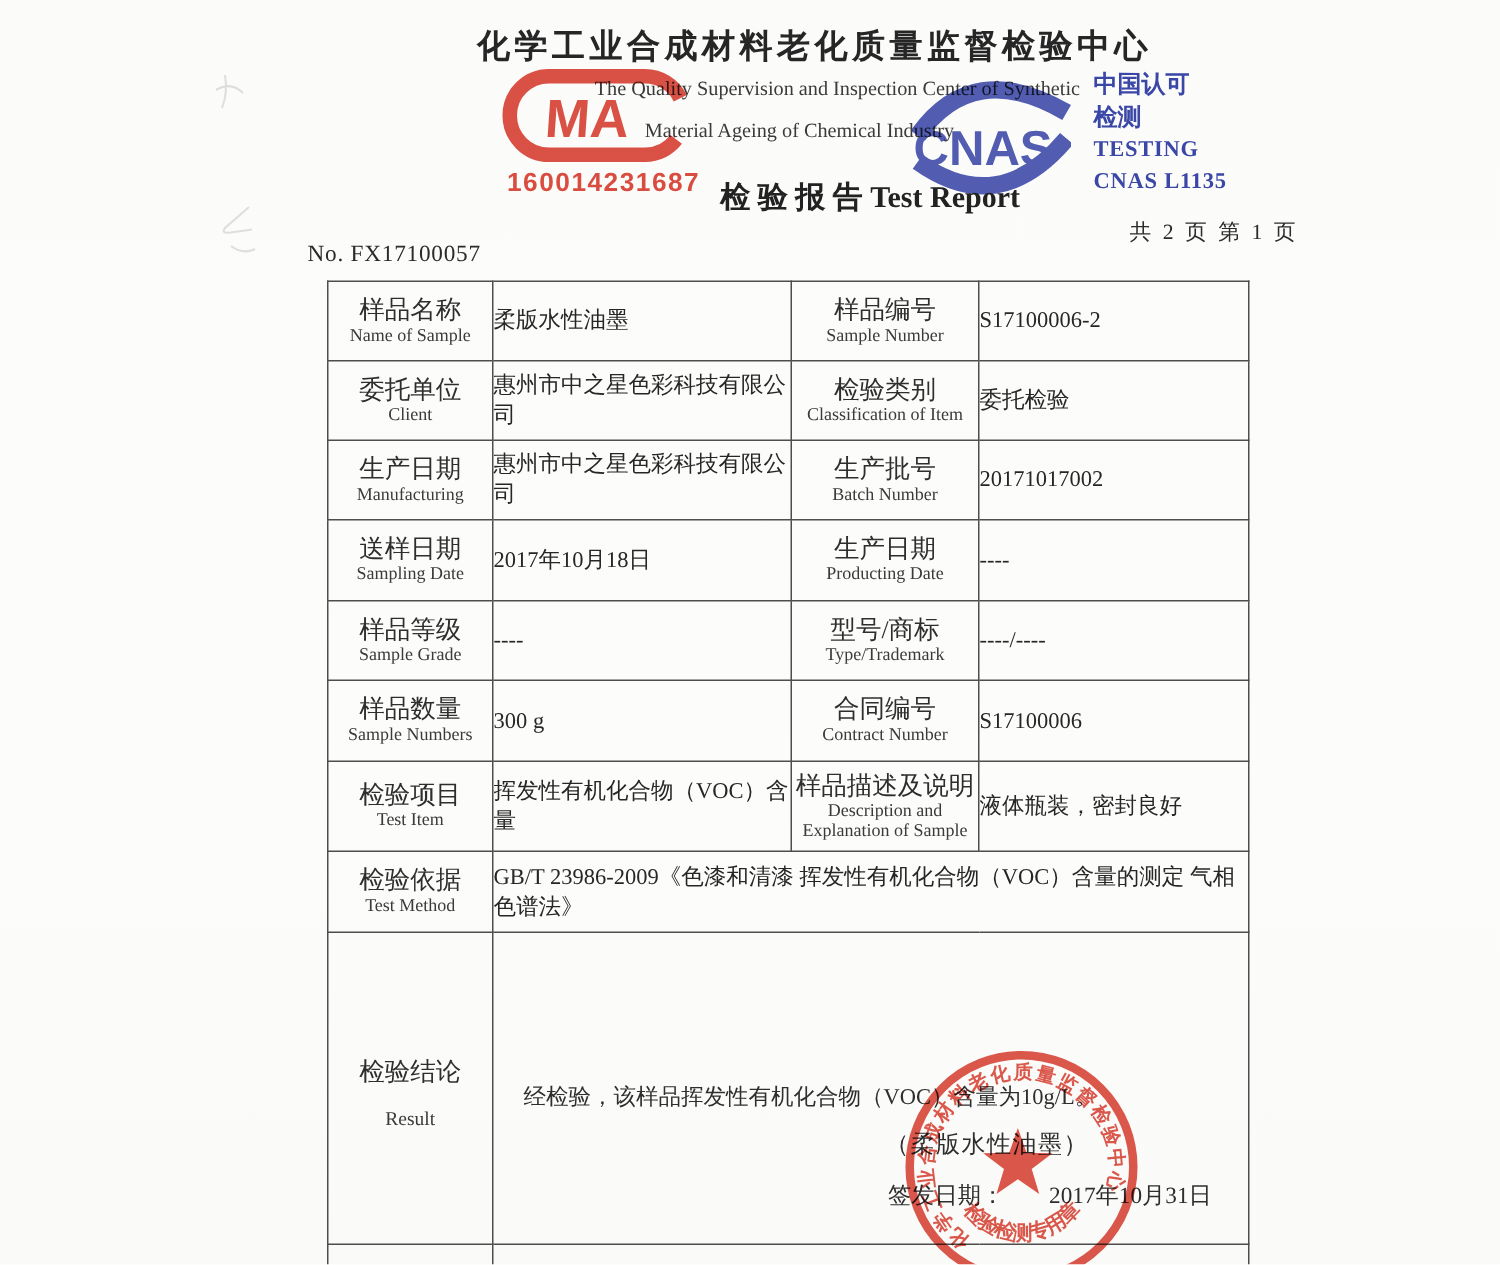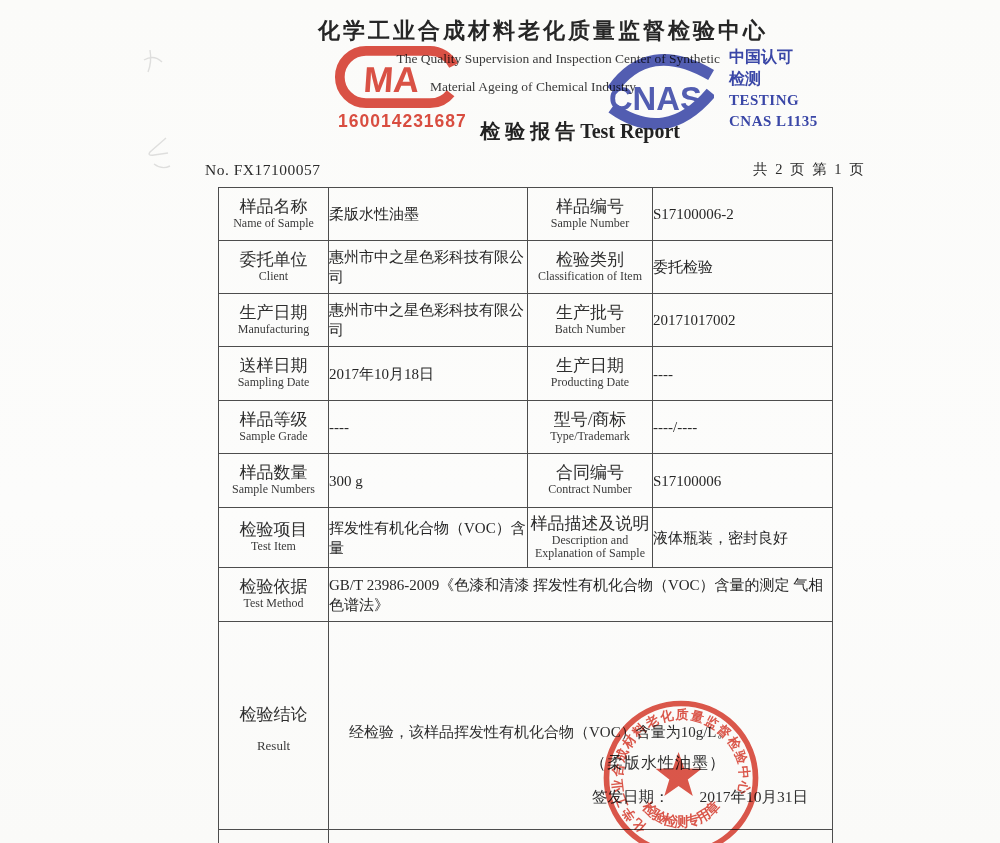--- a/index.html
+++ b/index.html
@@ -21,21 +21,21 @@
   .cma-box{left:333px;top:45px;width:130px;height:64px;mix-blend-mode:multiply;opacity:.88;}
   .cma-number{left:338px;top:111px;font-size:17.5px;font-weight:bold;color:#d93a2c;
     letter-spacing:1px;mix-blend-mode:multiply;opacity:.9;
     font-family:"Liberation Sans","DejaVu Sans",sans-serif;}
   .cnas-box{left:608px;top:47px;width:106px;height:84px;mix-blend-mode:multiply;opacity:.88;}
   .cnas-side{left:729px;top:46px;width:120px;color:#3b48ab;mix-blend-mode:multiply;}
   .cnas-side .l1,.cnas-side .l2{font-size:16px;font-weight:bold;line-height:22px;}
   .cnas-side .l3,.cnas-side .l4{font-size:15px;font-weight:bold;line-height:21px;
     font-family:Liberation Serif, serif;letter-spacing:.5px;}
   .report-no{left:205px;top:161px;font-size:15.5px;color:#2b2b2b;letter-spacing:.5px;}
-  .pagination{left:753px;top:160px;font-size:14.5px;color:#2b2b2b;letter-spacing:2px;}
+  .pagination{left:753px;top:145px;font-size:14.5px;color:#2b2b2b;letter-spacing:2px;}
   .artifact{left:136px;top:46px;width:46px;height:130px;opacity:.35;}
   
   table.report{position:absolute;left:218px;top:187px;width:614px;
     border-collapse:collapse;table-layout:fixed;}
   table.report td{border:1px solid #4d4d4d;padding:0;vertical-align:middle;}
   td.lbl{text-align:center;}
   td.lbl .cn{font-size:17px;line-height:17px;color:#2e2e2e;}
   td.lbl .en{font-size:12px;line-height:13.5px;color:#3a3a3a;margin-top:2px;}
   td.val{font-size:15px;color:#262626;padding:4px 8px 4px 11px;line-height:20px;}
   tr.r-result td.lbl{vertical-align:top;padding-top:84px;}

